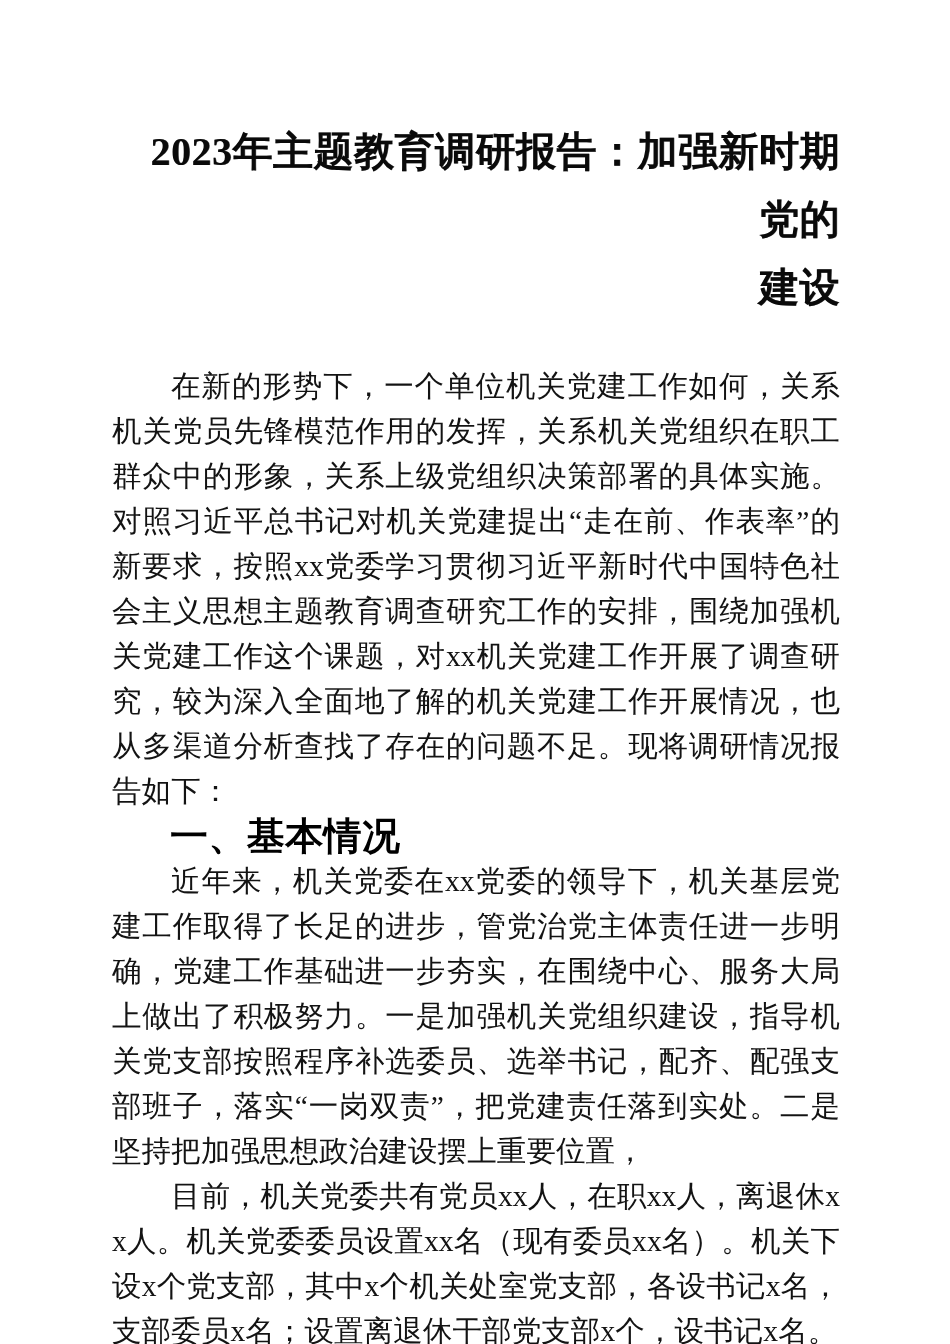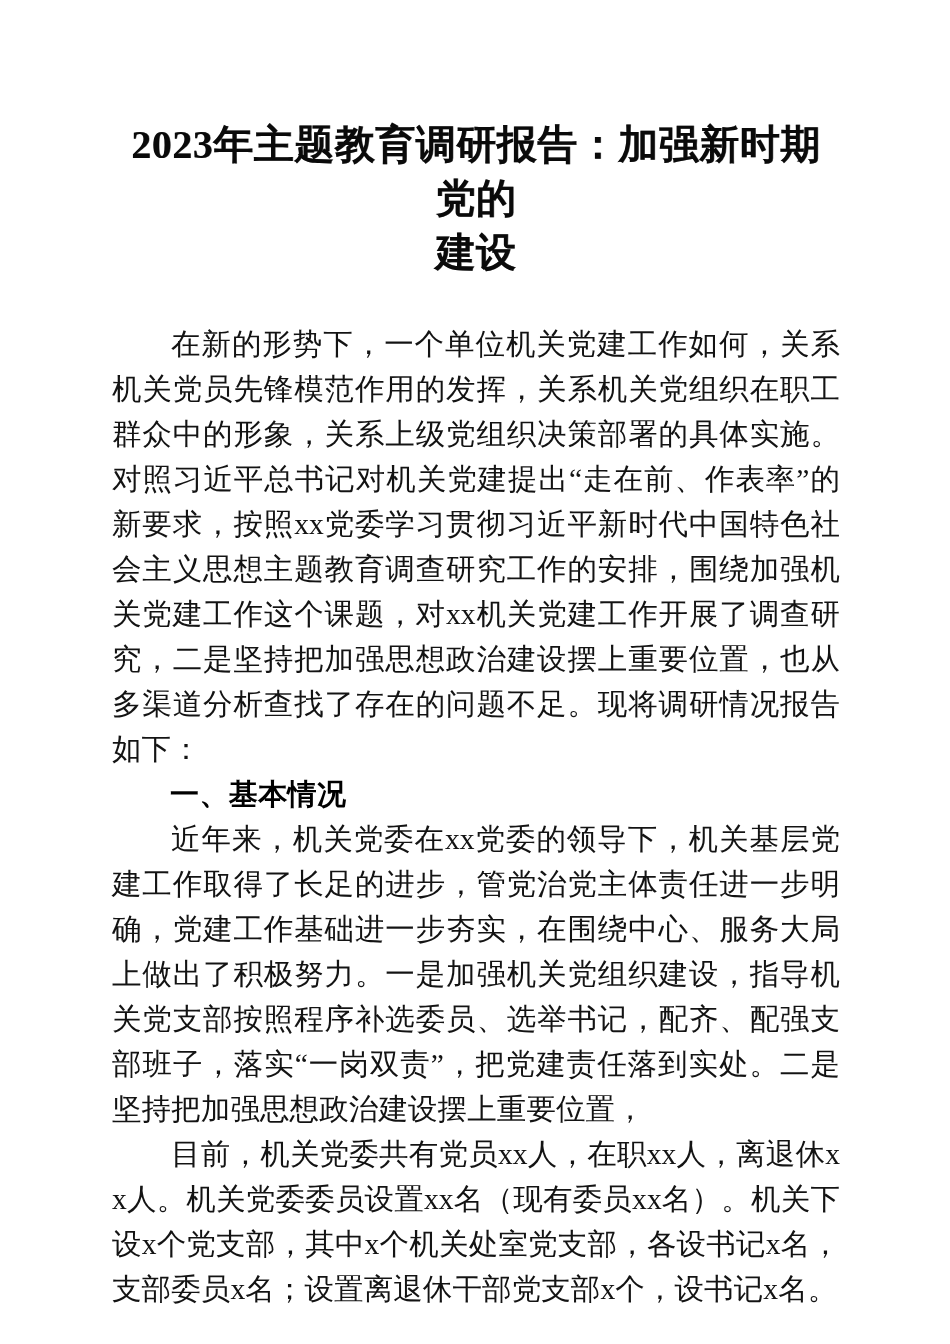--- a/index.html
+++ b/index.html
@@ -31,22 +31,22 @@
     left: 112px;
     top: 118px;
     width: 728px;
   }
 
   
   .doc-title {
     font-family: "Liberation Serif", "DejaVu Serif", serif;
     font-weight: bold;
     font-size: 40px;
-    line-height: 54px;
-    text-align: center;
+    line-height: 68px;
+    text-align: right;
     letter-spacing: 0.5px;
     margin: 0 0 0 0;
     color: #0a0a0a;
     text-shadow: 0.4px 0 0 rgba(0,0,0,0.55);
   }
 
   
   .title-gap {
     height: 42px;
   }
@@ -62,42 +62,42 @@
     margin: 0;
     letter-spacing: 0.1px;
     color: #131313;
     word-break: break-all;
   }
 
   
   .heading {
     font-family: "Liberation Sans", "DejaVu Sans", sans-serif;
     font-weight: bold;
-    font-size: 29px;
+    font-size: 38px;
     line-height: 45px;
     text-indent: 58px;
     margin: 0;
     letter-spacing: 0.4px;
     color: #000000;
   }
 </style>
 </head>
 <body>
 
 <div class="page">
   <div class="doc-body">
 
     <h1 class="doc-title">
       <span>2023年主题教育调研报告：加强新时期党的</span><br>
       <span>建设</span>
     </h1>
 
     <div class="title-gap"></div>
 
-    <p class="para">在新的形势下，一个单位机关党建工作如何，关系机关党员先锋模范作用的发挥，关系机关党组织在职工群众中的形象，关系上级党组织决策部署的具体实施。对照习近平总书记对机关党建提出“走在前、作表率”的新要求，按照xx党委学习贯彻习近平新时代中国特色社会主义思想主题教育调查研究工作的安排，围绕加强机关党建工作这个课题，对xx机关党建工作开展了调查研究，二是坚持把加强思想政治建设摆上重要位置，也从多渠道分析查找了存在的问题不足。现将调研情况报告如下：</p>
+    <p class="para">在新的形势下，一个单位机关党建工作如何，关系机关党员先锋模范作用的发挥，关系机关党组织在职工群众中的形象，关系上级党组织决策部署的具体实施。对照习近平总书记对机关党建提出“走在前、作表率”的新要求，按照xx党委学习贯彻习近平新时代中国特色社会主义思想主题教育调查研究工作的安排，围绕加强机关党建工作这个课题，对xx机关党建工作开展了调查研究，较为深入全面地了解的机关党建工作开展情况，也从多渠道分析查找了存在的问题不足。现将调研情况报告如下：</p>
 
     <p class="heading">一、基本情况</p>
 
     <p class="para">近年来，机关党委在xx党委的领导下，机关基层党建工作取得了长足的进步，管党治党主体责任进一步明确，党建工作基础进一步夯实，在围绕中心、服务大局上做出了积极努力。一是加强机关党组织建设，指导机关党支部按照程序补选委员、选举书记，配齐、配强支部班子，落实“一岗双责”，把党建责任落到实处。二是坚持把加强思想政治建设摆上重要位置，</p>
 
     <p class="para">目前，机关党委共有党员xx人，在职xx人，离退休xx人。机关党委委员设置xx名（现有委员xx名）。机关下设x个党支部，其中x个机关处室党支部，各设书记x名，支部委员x名；设置离退休干部党支部x个，设书记x名。</p>
 
   </div>
 </div>
 

